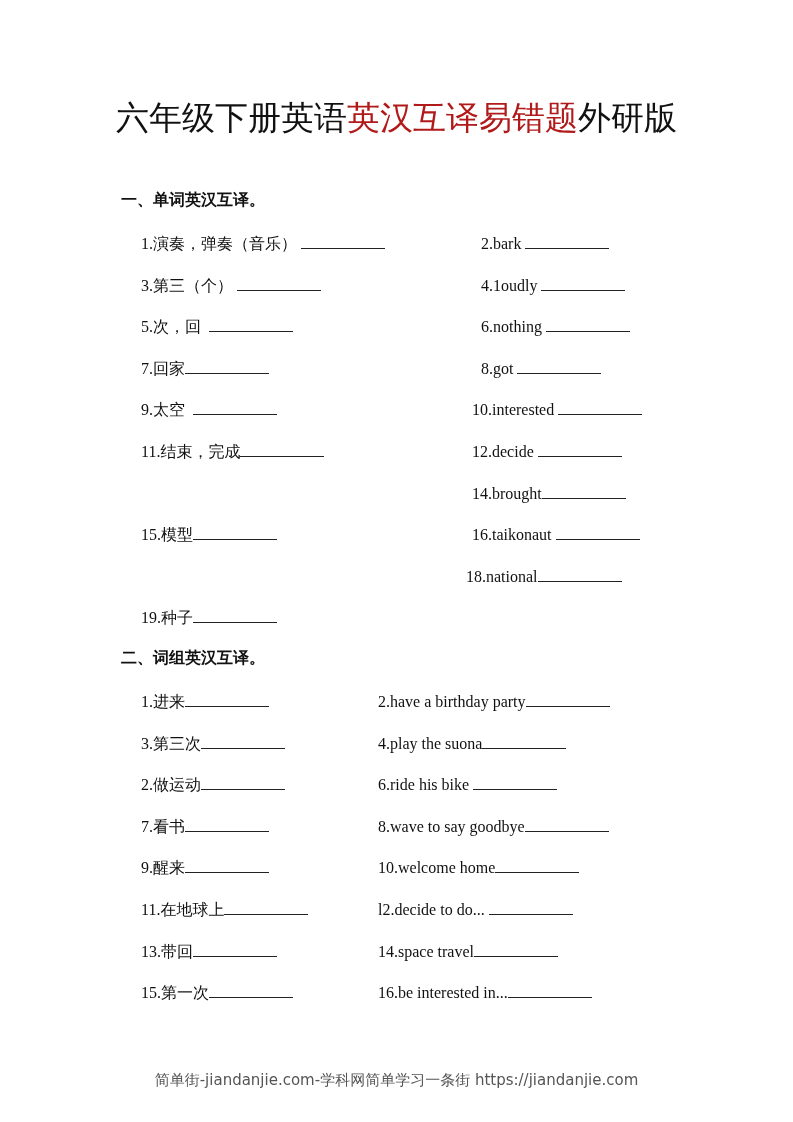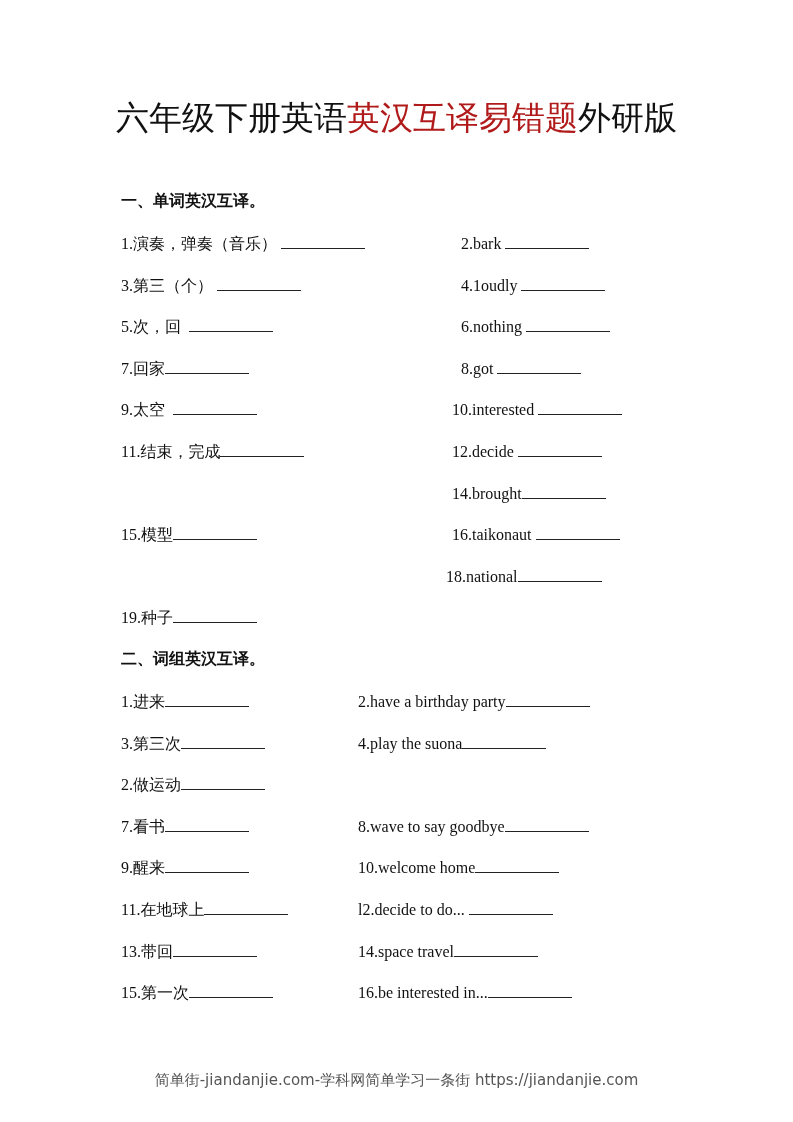--- a/index.html
+++ b/index.html
@@ -1,21 +1,21 @@
 <!DOCTYPE html>
 <html><head>
 <meta charset="utf-8">
 <style>
   html, body { margin: 0; padding: 0; background: #ffffff; }
   body { width: 793px; height: 1122px; position: relative; overflow: hidden; color: #111; font-family: "Liberation Serif", "DejaVu Serif", serif; }
   .title { position: absolute; top: 96px; left: 0; width: 793px; text-align: center; font-size: 33px; line-height: 44px; letter-spacing: 0px; font-family: "DejaVu Sans", "Liberation Sans", sans-serif; color: #111; }
   .title .red { color: #b11a1a; margin-top: 48px; }
-  .section-head { position: absolute; left: 121px; font-size: 16px; font-weight: bold; font-family: Liberation Serif, serif; line-height: 22px; }
+  .section-head { position: absolute; left: 121px; font-size: 16px; font-weight: bold; font-family: Liberation Mono, monospace; line-height: 22px; }
   .row { position: absolute; left: 0; width: 793px; height: 22px; font-size: 16px; line-height: 22px; }
-  .item { position: absolute; white-space: nowrap; }
+  .item { position: absolute; white-space: nowrap; margin-left: 20px; }
   .blank { display: inline-block; width: 84px; border-bottom: 1px solid #222; height: 16px; vertical-align: baseline; }
   .footer { position: absolute; top: 1070px; left: 0; width: 793px; text-align: center; font-size: 15px; line-height: 20px; color: #555; font-family: "DejaVu Sans", sans-serif; }
 </style>
 </head>
 <body>
 
 <div class="title">
   <span>六年级下册英语</span><span class="red">英汉互译易错题</span><span>外研版</span>
 </div>
 
@@ -64,20 +64,21 @@
 <div class="row" style="top:690px">
   <span class="item" style="left:121px"><span>1.进来</span><span class="blank"></span></span>
   <span class="item" style="left:358px"><span>2.have a birthday party</span><span class="blank"></span></span>
 </div>
 <div class="row" style="top:732px">
   <span class="item" style="left:121px"><span>3.第三次</span><span class="blank"></span></span>
   <span class="item" style="left:358px"><span>4.play the suona</span><span class="blank"></span></span>
 </div>
 <div class="row" style="top:773px">
   <span class="item" style="left:121px"><span>2.做运动</span><span class="blank"></span></span>
+  <span class="item" style="left:358px"><span>6.ride his bike</span> <span class="blank"></span></span>
 </div>
 <div class="row" style="top:815px">
   <span class="item" style="left:121px"><span>7.看书</span><span class="blank"></span></span>
   <span class="item" style="left:358px"><span>8.wave to say goodbye</span><span class="blank"></span></span>
 </div>
 <div class="row" style="top:856px">
   <span class="item" style="left:121px"><span>9.醒来</span><span class="blank"></span></span>
   <span class="item" style="left:358px"><span>10.welcome home</span><span class="blank"></span></span>
 </div>
 <div class="row" style="top:898px">

